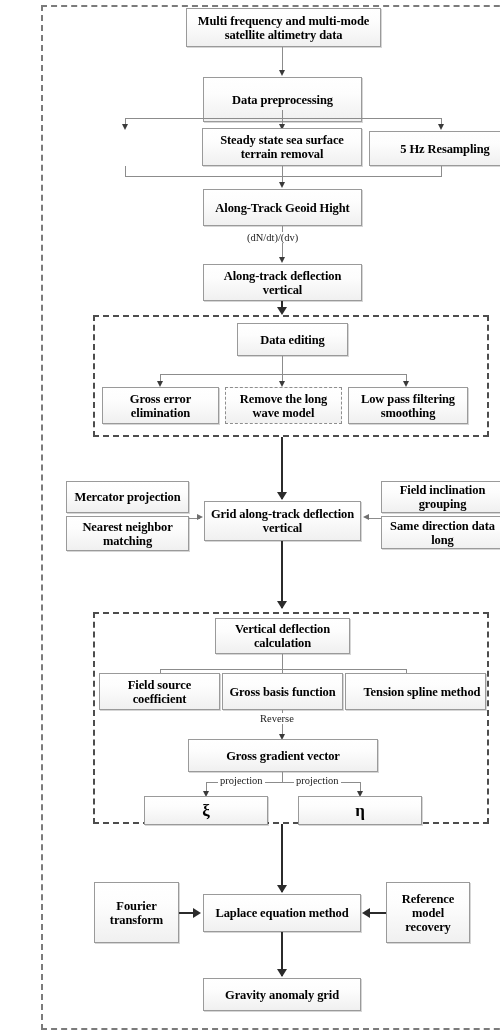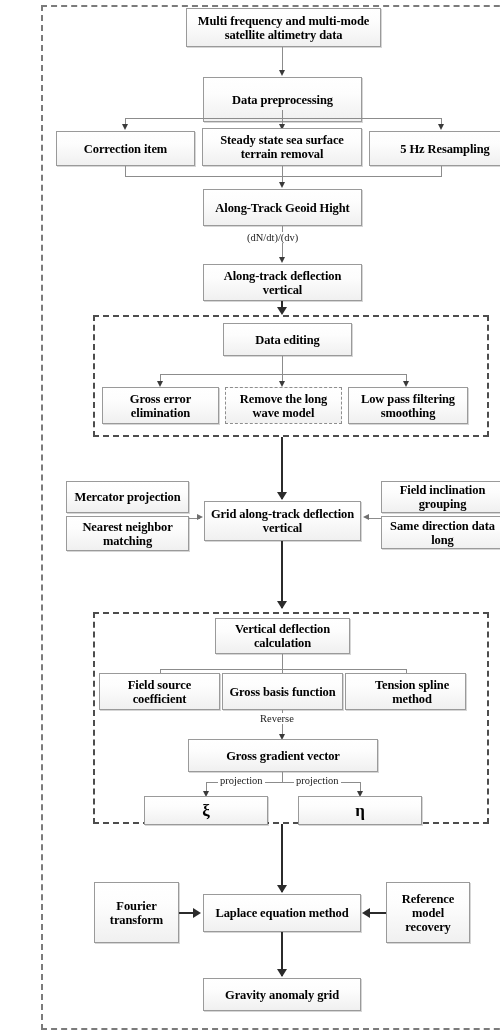--- a/index.html
+++ b/index.html
@@ -135,21 +135,20 @@
 
   <div class="vline thin" style="left:246px; top:110px; width:1px; height:8px;"></div>
   <div class="hline thin" style="left:89px; top:118px; width:316px; height:1px;"></div>
   <div class="vline thin" style="left:89px; top:118px; width:1px; height:9px;"></div>
   <div class="vline thin" style="left:246px; top:118px; width:1px; height:9px;"></div>
   <div class="vline thin" style="left:405px; top:118px; width:1px; height:9px;"></div>
   <div class="arrow-down small" style="left:86px; top:124px;"></div>
   <div class="arrow-down small" style="left:243px; top:124px;"></div>
   <div class="arrow-down small" style="left:402px; top:124px;"></div>
 
-  <div class="box" style="left:20px; top:131px; width:139px; height:35px;">Correction item</div>
   <div class="box" style="left:166px; top:128px; width:160px; height:38px;">Steady state sea surface terrain removal</div>
   <div class="box" style="left:333px; top:131px; width:152px; height:35px;">5 Hz Resampling</div>
 
   <div class="vline thin" style="left:89px; top:166px; width:1px; height:10px;"></div>
   <div class="vline thin" style="left:405px; top:166px; width:1px; height:10px;"></div>
   <div class="hline thin" style="left:89px; top:176px; width:317px; height:1px;"></div>
   <div class="vline thin" style="left:246px; top:166px; width:1px; height:19px;"></div>
   <div class="arrow-down small" style="left:243px; top:182px;"></div>
 
   <div class="box" style="left:167px; top:189px; width:159px; height:37px;">Along-Track Geoid Hight</div>
@@ -158,21 +157,21 @@
   <div class="edge-label" style="left:209px; top:232px;">(dN/dt)/(dv)</div>
   <div class="arrow-down small" style="left:243px; top:257px;"></div>
 
   <div class="box" style="left:167px; top:264px; width:159px; height:37px;">Along-track deflection vertical</div>
 
   <div class="vline" style="left:245px; top:301px; width:2px; height:12px;"></div>
   <div class="arrow-down" style="left:241px; top:307px;"></div>
 
   <div class="group-frame" style="left:57px; top:315px; width:396px; height:122px;"></div>
 
-  <div class="box" style="left:187px; top:323px; width:129px; height:33px;">Data editing</div>
+  <div class="box" style="left:201px; top:323px; width:111px; height:33px;">Data editing</div>
 
   <div class="vline thin" style="left:246px; top:356px; width:1px; height:18px;"></div>
   <div class="hline thin" style="left:124px; top:374px; width:247px; height:1px;"></div>
   <div class="vline thin" style="left:124px; top:374px; width:1px; height:10px;"></div>
   <div class="vline thin" style="left:246px; top:374px; width:1px; height:10px;"></div>
   <div class="vline thin" style="left:370px; top:374px; width:1px; height:10px;"></div>
   <div class="arrow-down small" style="left:121px; top:381px;"></div>
   <div class="arrow-down small" style="left:243px; top:381px;"></div>
   <div class="arrow-down small" style="left:367px; top:381px;"></div>
 
@@ -208,21 +207,21 @@
   <div class="hline thin" style="left:124px; top:669px; width:247px; height:1px;"></div>
   <div class="vline thin" style="left:124px; top:669px; width:1px; height:9px;"></div>
   <div class="vline thin" style="left:246px; top:669px; width:1px; height:9px;"></div>
   <div class="vline thin" style="left:370px; top:669px; width:1px; height:9px;"></div>
   <div class="arrow-down small" style="left:121px; top:675px;"></div>
   <div class="arrow-down small" style="left:243px; top:675px;"></div>
   <div class="arrow-down small" style="left:367px; top:675px;"></div>
 
   <div class="box" style="left:63px; top:673px; width:121px; height:37px;">Field source coefficient</div>
   <div class="box" style="left:186px; top:673px; width:121px; height:37px;">Gross basis function</div>
-  <div class="box" style="left:309px; top:673px; width:121px; height:37px;padding-left:16px;">Tension spline method</div>
+  <div class="box" style="left:309px; top:673px; width:141px; height:37px;padding-left:16px;">Tension spline method</div>
 
   <div class="vline thin" style="left:246px; top:710px; width:1px; height:28px;"></div>
   <div class="edge-label" style="left:222px; top:713px;">Reverse</div>
   <div class="arrow-down small" style="left:243px; top:734px;"></div>
 
   <div class="box" style="left:152px; top:739px; width:190px; height:33px;">Gross gradient vector</div>
 
   <div class="vline thin" style="left:246px; top:772px; width:1px; height:10px;"></div>
   <div class="hline thin" style="left:170px; top:782px; width:155px; height:1px;"></div>
   <div class="vline thin" style="left:170px; top:782px; width:1px; height:12px;"></div>

